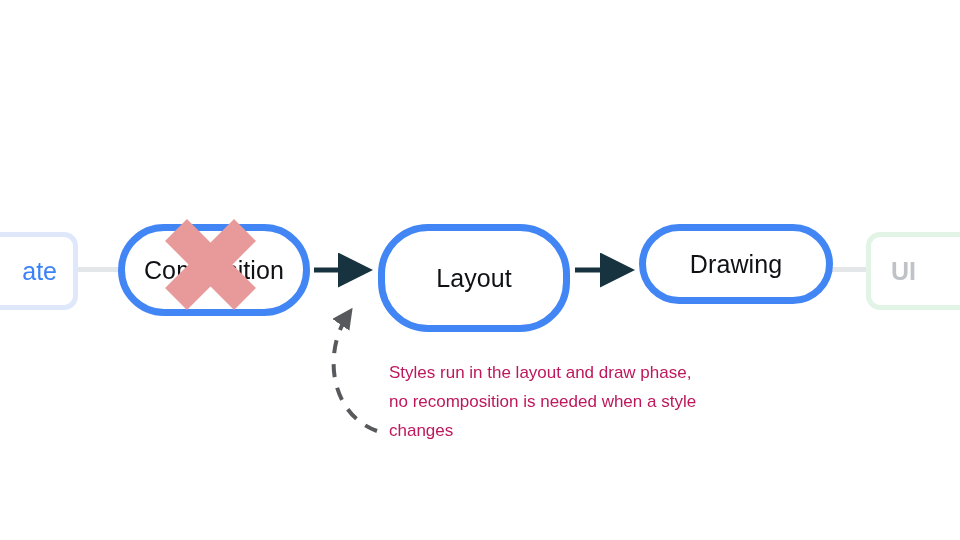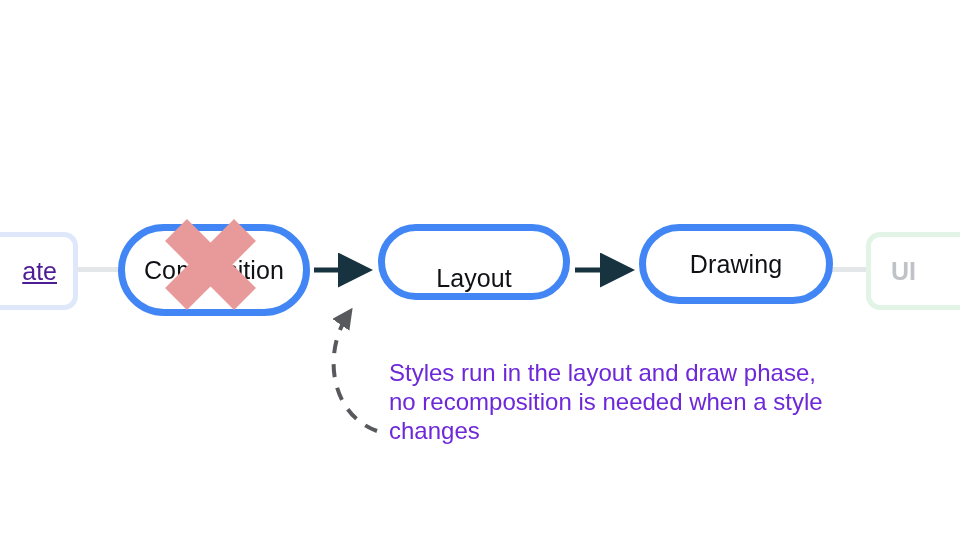--- a/index.html
+++ b/index.html
@@ -50,43 +50,42 @@
   }
   #node-state {
     left: -62px;
     top: 232px;
     width: 140px;
     height: 78px;
     border: 5px solid #dfe8fb;
     justify-content: flex-end;
     padding-right: 16px;
   }
-  #node-state .node-label { color: #4c1d95; text-decoration: underline; }
+  #node-state .node-label { color: #3b82f6; }
   #node-ui {
     left: 866px;
     top: 232px;
     width: 140px;
     height: 78px;
     border: 5px solid #e2f4e5;
     justify-content: flex-start;
     padding-left: 20px;
   }
   #node-ui .node-label { color: #bfc3c7; font-weight: bold; }
   #node-composition {
     left: 118px;
     top: 224px;
     width: 192px;
     height: 92px;
   }
   #node-layout {
     left: 378px;
     top: 224px;
     width: 192px;
-    height: 76px;
-    align-items: flex-end;
+    height: 108px;
   }
   #node-drawing {
     left: 639px;
     top: 224px;
     width: 194px;
     height: 80px;
   }
   .connector-line {
     position: absolute;
     height: 5px;
@@ -100,23 +99,23 @@
     left: 0; top: 0;
     width: 960px;
     height: 540px;
     pointer-events: none;
   }
   #annotation-text {
     position: absolute;
     left: 389px;
     top: 358px;
     width: 470px;
-    font-size: 24px;
+    font-size: 17px;
     line-height: 29px;
-    color: #6d28d9;
+    color: #be185d;
     font-weight: 400;
     white-space: pre-line;
   }
 </style>
 </head>
 <body>
 
 <div id="stage">
 
   <div class="connector-line" id="connector-left"></div>

